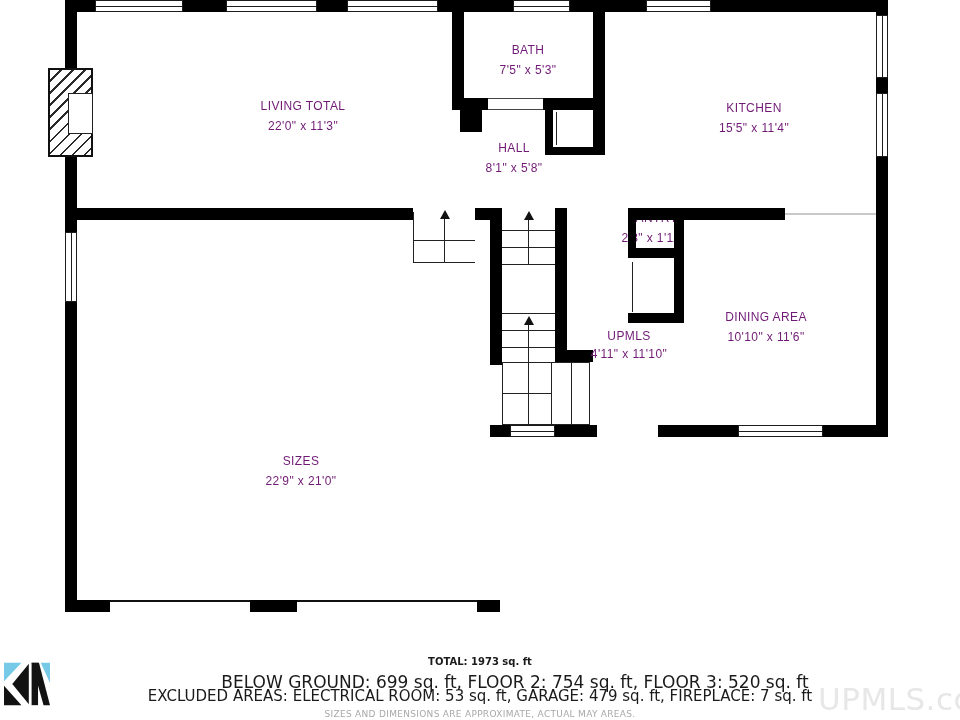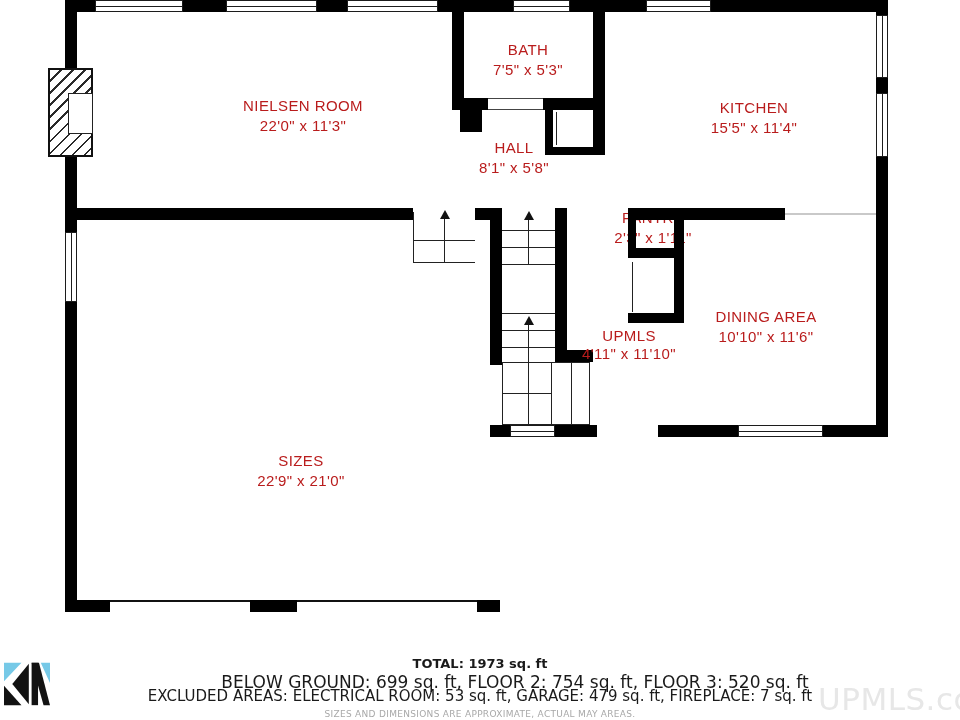--- a/index.html
+++ b/index.html
@@ -16,25 +16,25 @@
   .sline{position:absolute;background:#222;z-index:2;}
   .stairbox{position:absolute;box-sizing:border-box;z-index:2;}
   .arrowhead{position:absolute;width:0;height:0;border-left:5px solid transparent;
              border-right:5px solid transparent;border-bottom:9px solid #111;z-index:2;}
   .fireplace{position:absolute;left:48px;top:68px;width:45px;height:89px;z-index:4;
              border:2px solid #111;box-sizing:border-box;background:
              repeating-linear-gradient(135deg,#fff 0 7px,#2a2a2a 7px 8.5px);}
   .firebox{position:absolute;left:18px;top:23px;width:25px;height:41px;background:#fff;
            border:1px solid #222;box-sizing:border-box;}
   .room-label{position:absolute;transform:translateX(-50%);text-align:center;z-index:5;
-              font-size:15px;line-height:20px;letter-spacing:.4px;white-space:nowrap;color:#b91c1c;}
+              font-size:12px;line-height:20px;letter-spacing:.4px;white-space:nowrap;color:#701a75;}
   .room-label.under{z-index:1;}
   .footer-line{position:absolute;left:0;width:960px;text-align:center;
                font-family:"DejaVu Sans",sans-serif;}
-  #f-total{top:656px;font-size:13px;font-weight:bold;}
+  #f-total{top:656px;font-size:10px;font-weight:bold;}
   #f-floors{top:672px;font-size:17px;margin-left:35px;}
   #f-excluded{top:687px;font-size:15px;}
   #f-disclaimer{top:709px;font-size:9px;color:#a8a8a8;letter-spacing:.3px;}
   .logo{position:absolute;left:4px;top:660px;display:flex;align-items:center;z-index:6;}
   .logo-text{margin-left:8px;}
   .logo-text .l1{font-size:14px;font-weight:bold;letter-spacing:1.6px;color:#161616;line-height:15px;}
   .logo-text .l2{font-size:14px;font-weight:bold;letter-spacing:1.6px;color:#76c9e7;line-height:15px;}
   .logo-text .l3{font-size:7.5px;letter-spacing:2.4px;color:#9a9a9a;line-height:11px;margin-top:2px;}
   .watermark{position:absolute;left:818px;top:681px;font-size:31px;color:#e7e7e7;
              font-family:"DejaVu Sans",sans-serif;letter-spacing:.5px;z-index:1;white-space:nowrap;}
@@ -123,21 +123,21 @@
 <div class="stairbox" style="left:502px;top:362px;width:88px;height:63px;border:1px solid #222;"></div>
 <div class="sline" style="left:551px;top:362px;width:1px;height:63px"></div>
 <div class="sline" style="left:571px;top:362px;width:1px;height:63px"></div>
 <div class="sline" style="left:502px;top:393px;width:49px;height:1px"></div>
 
 <div class="fireplace">
     <div class="firebox"></div>
   </div>
 
 <div class="room-label" style="left:303px;top:96px;">
-  <div>NIELSEN ROOM</div>
+  <div>LIVING TOTAL</div>
   <div>22'0" x 11'3"</div>
 </div>
 <div class="room-label" style="left:528px;top:40px;">
   <div>BATH</div>
   <div>7'5" x 5'3"</div>
 </div>
 <div class="room-label" style="left:514px;top:138px;text-align:center;">
   <div>HALL</div>
   <div>8'1" x 5'8"</div>
 </div>

